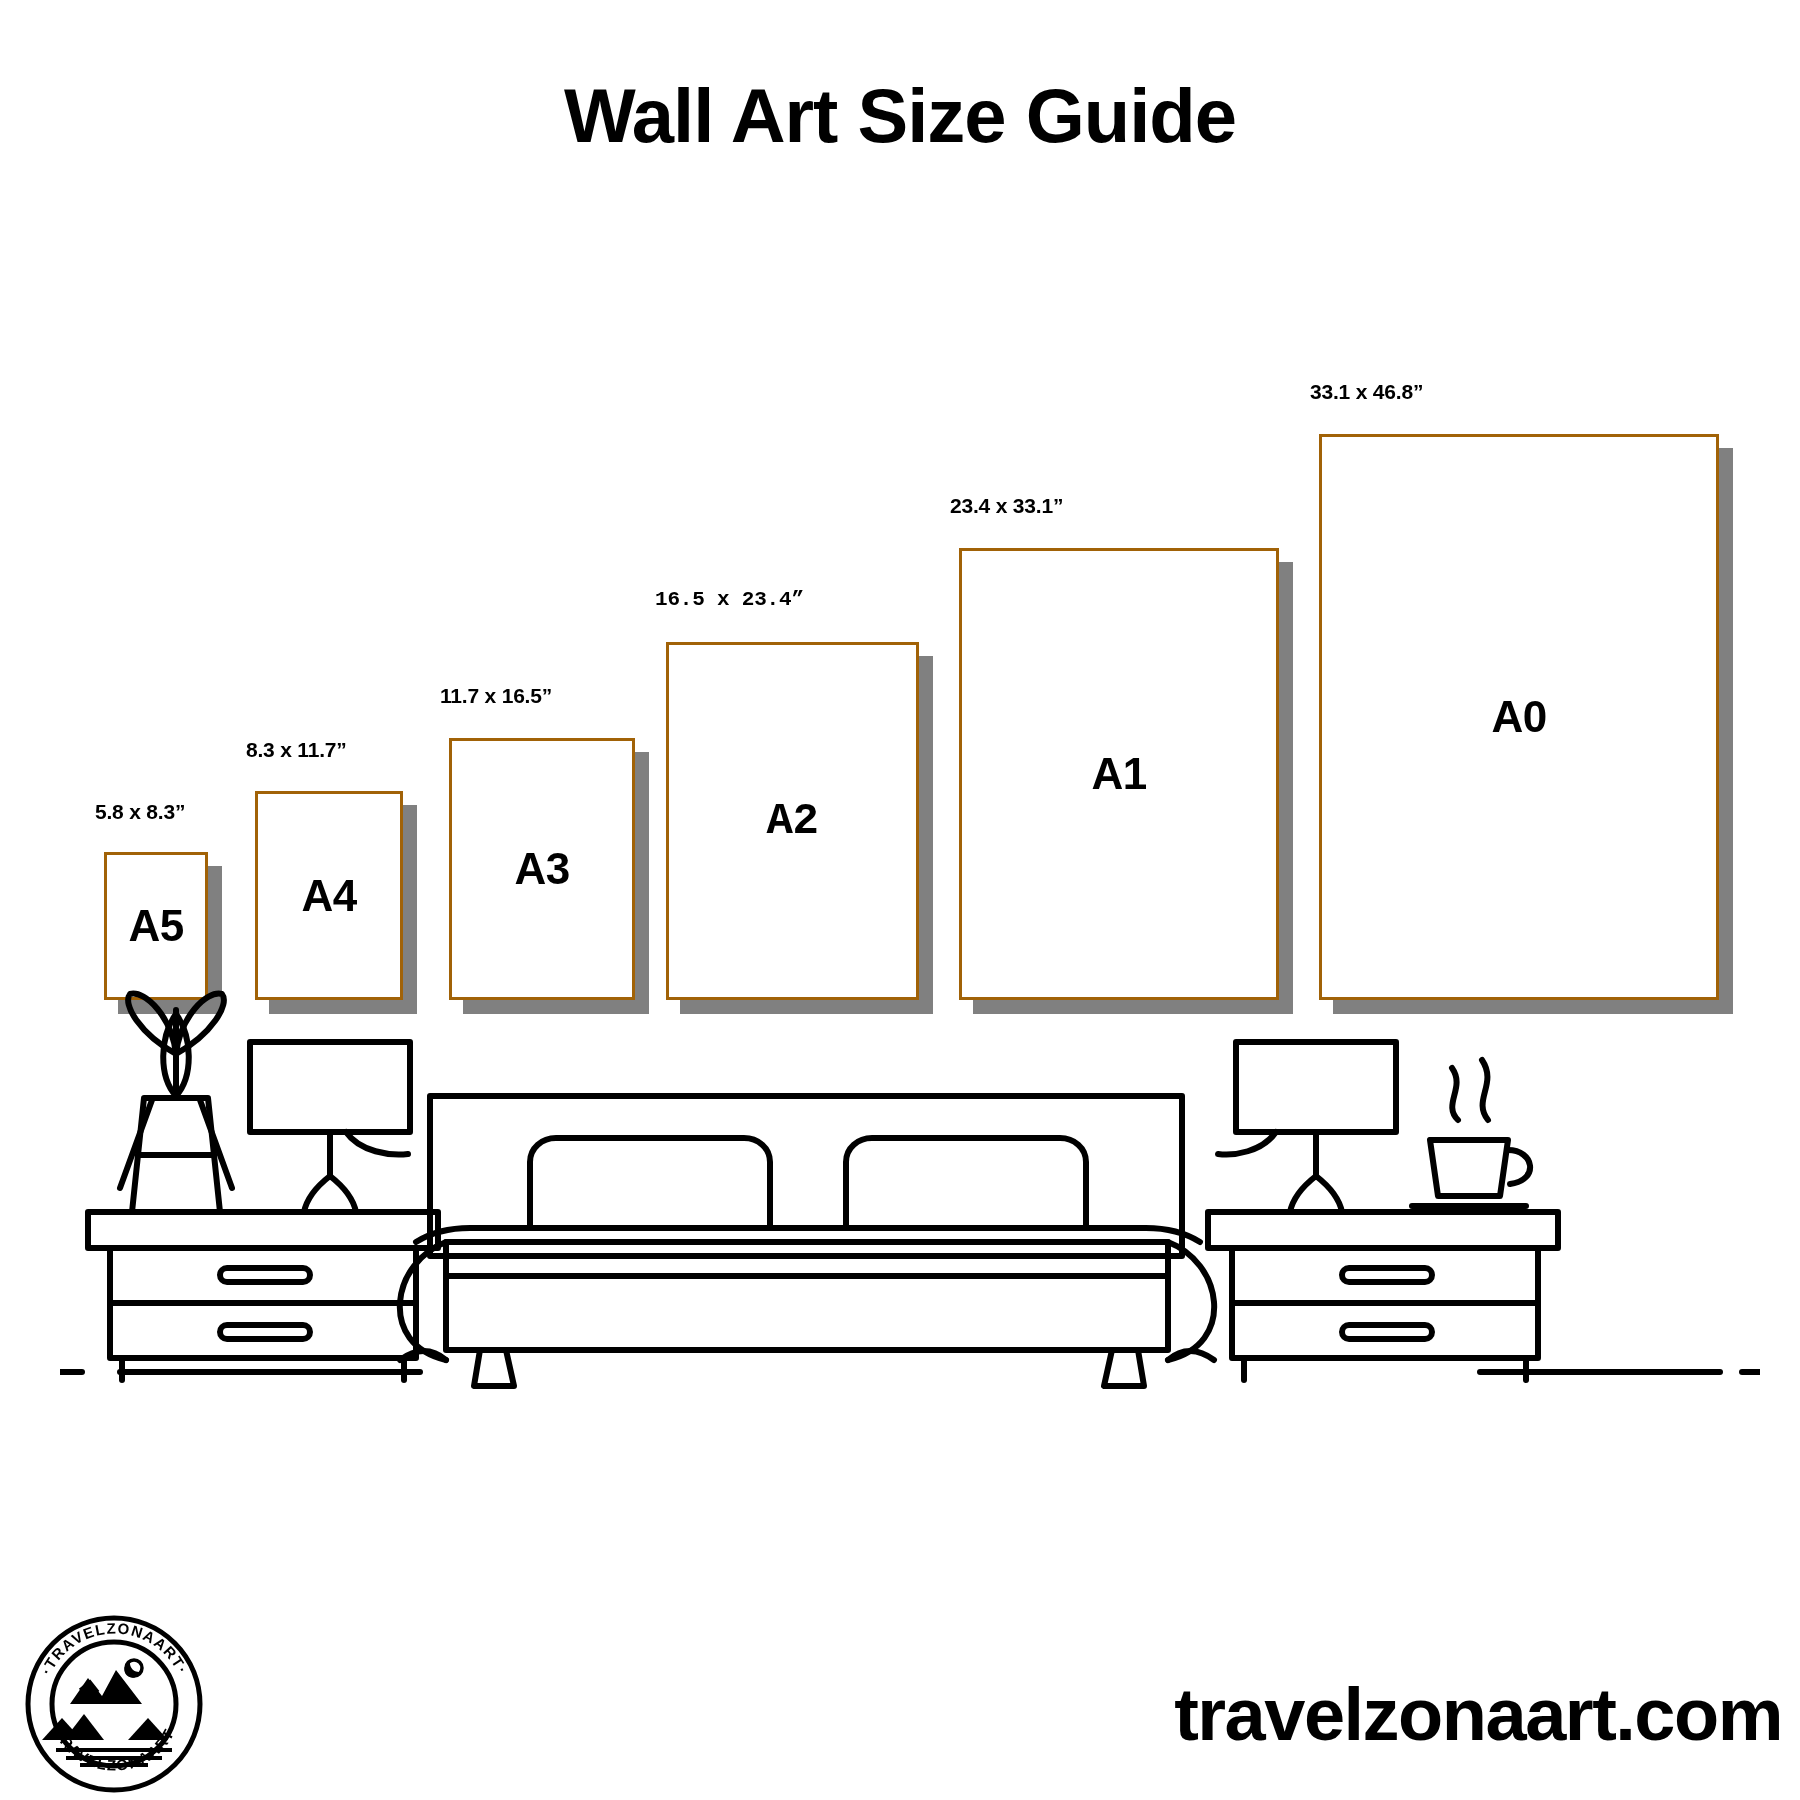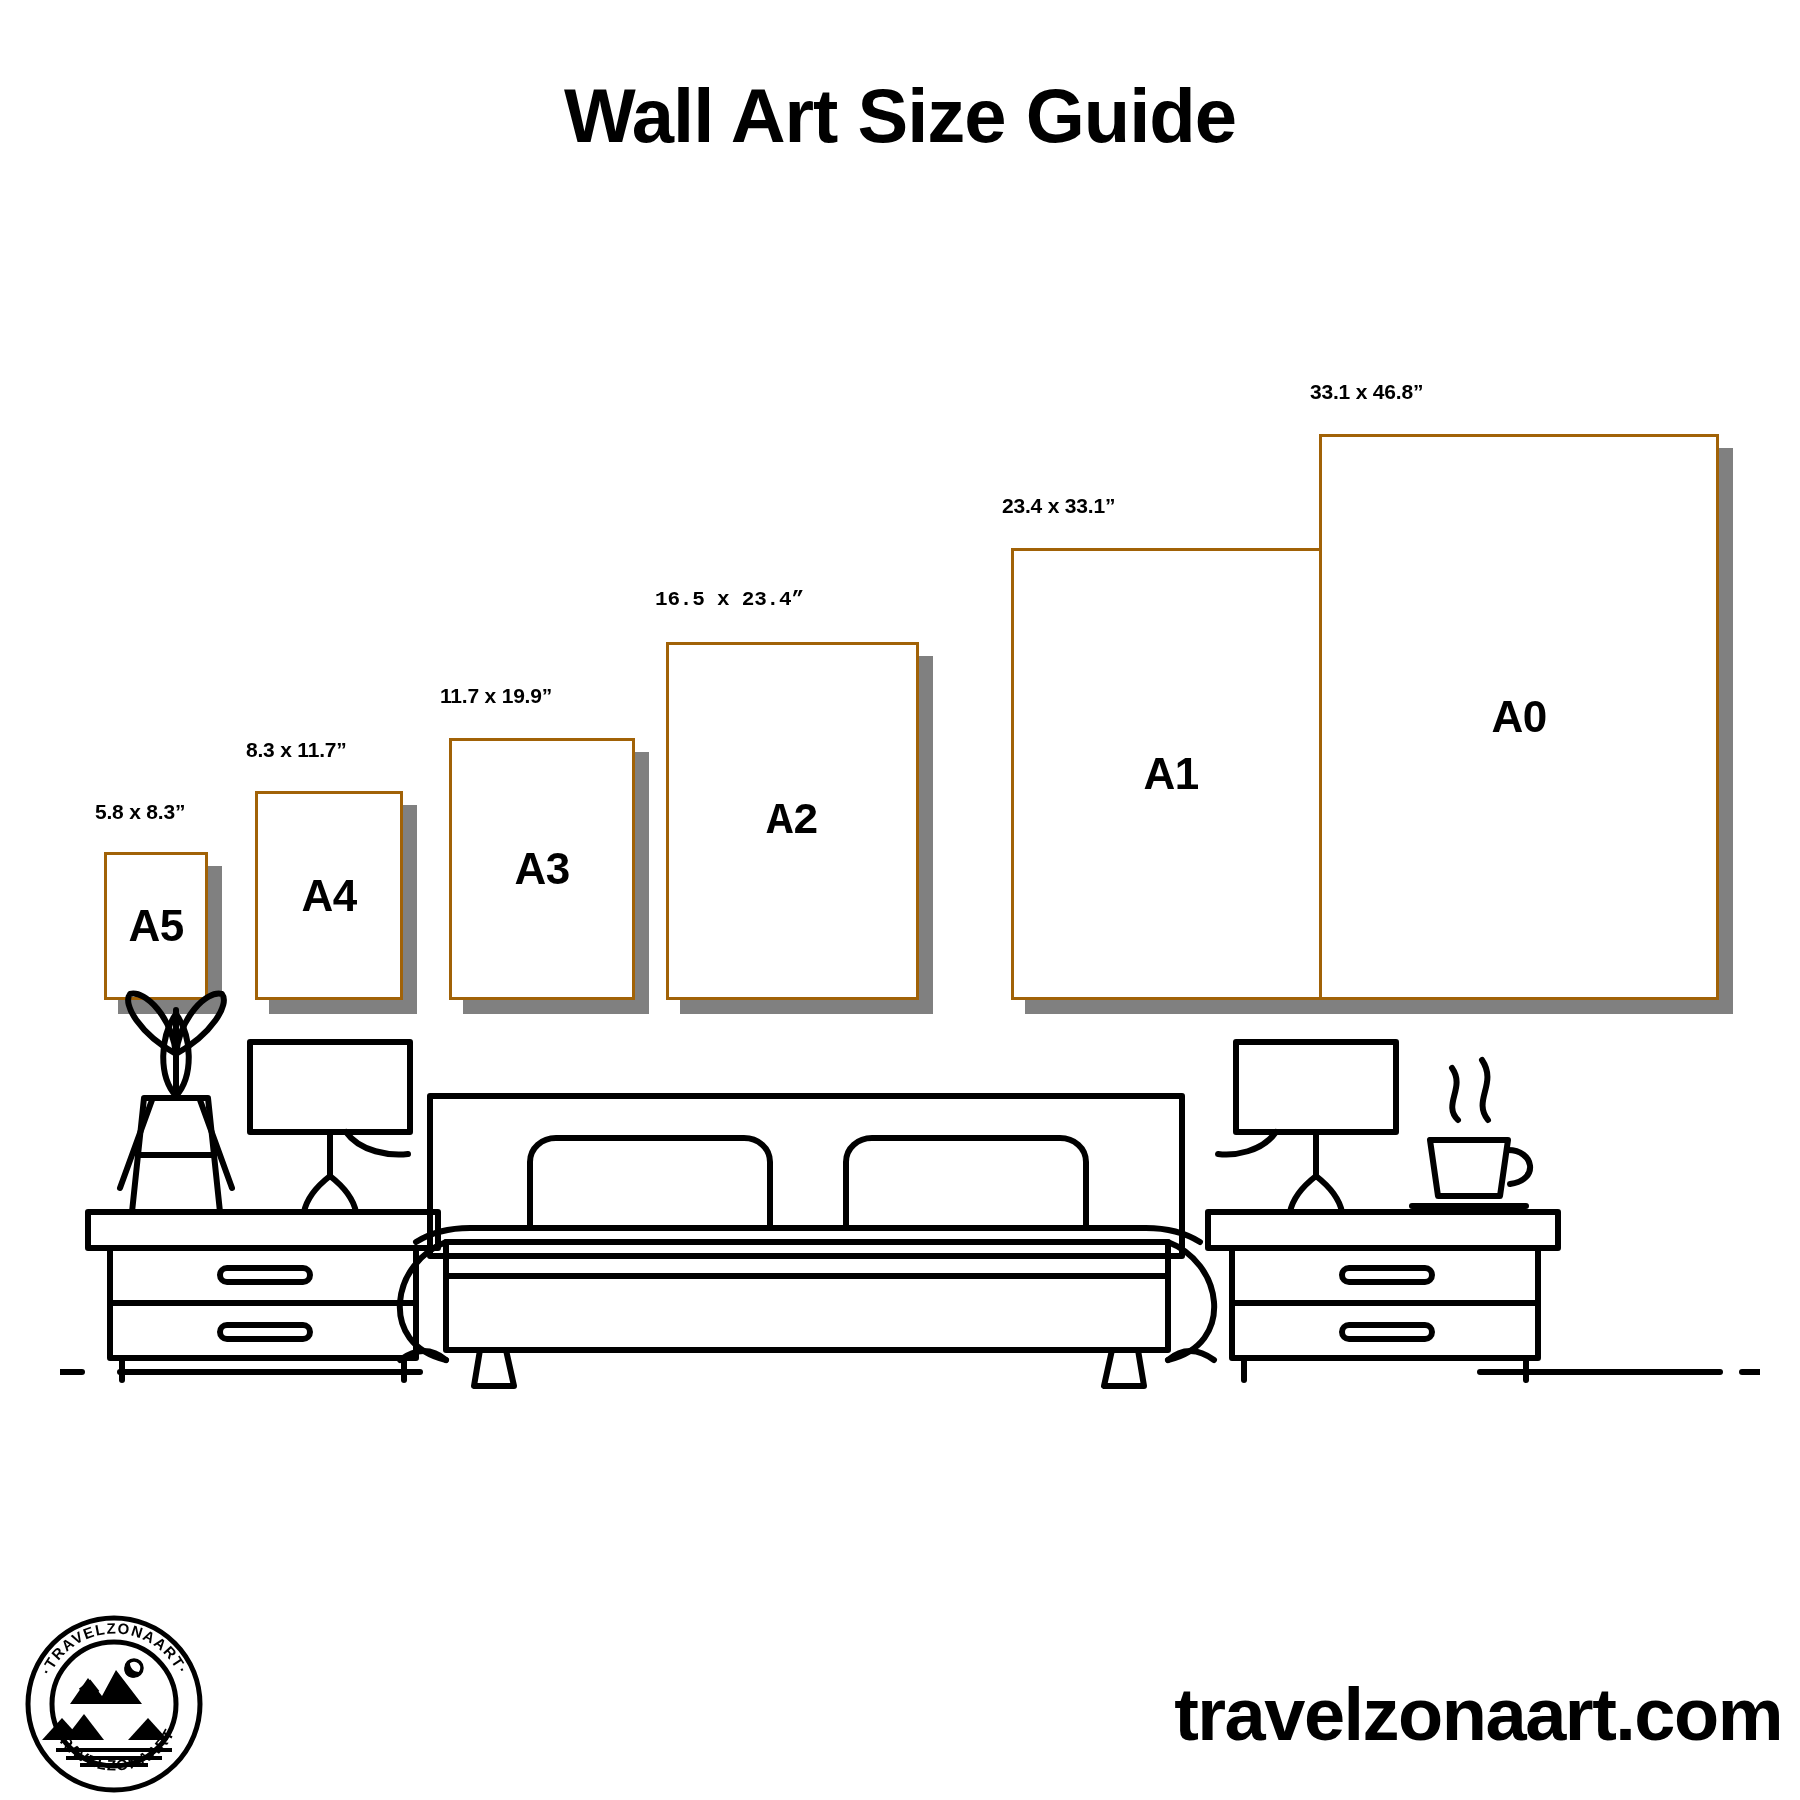--- a/index.html
+++ b/index.html
@@ -136,40 +136,40 @@
     <div class="frame-dim">8.3 x 11.7”</div>
     <div class="frame-shell" style="width:148px; height:209px; left:9px;">
       <div class="frame-shadow"></div>
       <div class="frame-box">
         <span class="frame-label">A4</span>
       </div>
     </div>
   </div>
 
   <div class="frame-group" style="left:440px; width:204px; height:316px;">
-    <div class="frame-dim">11.7 x 19.9”</div>
+    <div class="frame-dim">11.7 x 16.5”</div>
     <div class="frame-shell" style="width:186px; height:262px; left:9px;">
       <div class="frame-shadow"></div>
       <div class="frame-box">
         <span class="frame-label">A3</span>
       </div>
     </div>
   </div>
 
   <div class="frame-group" style="left:655px; width:271px; height:412px;font-family:Liberation Mono, monospace;">
     <div class="frame-dim">16.5 x 23.4”</div>
     <div class="frame-shell" style="width:253px; height:358px; left:11px;">
       <div class="frame-shadow"></div>
       <div class="frame-box">
         <span class="frame-label">A2</span>
       </div>
     </div>
   </div>
 
-  <div class="frame-group" style="left:1002px; width:338px; height:506px;">
+  <div class="frame-group" style="left:950px; width:338px; height:506px;">
     <div class="frame-dim">23.4 x 33.1”</div>
     <div class="frame-shell" style="width:320px; height:452px; left:9px;">
       <div class="frame-shadow"></div>
       <div class="frame-box">
         <span class="frame-label">A1</span>
       </div>
     </div>
   </div>
 
   <div class="frame-group" style="left:1310px; width:418px; height:620px;">

